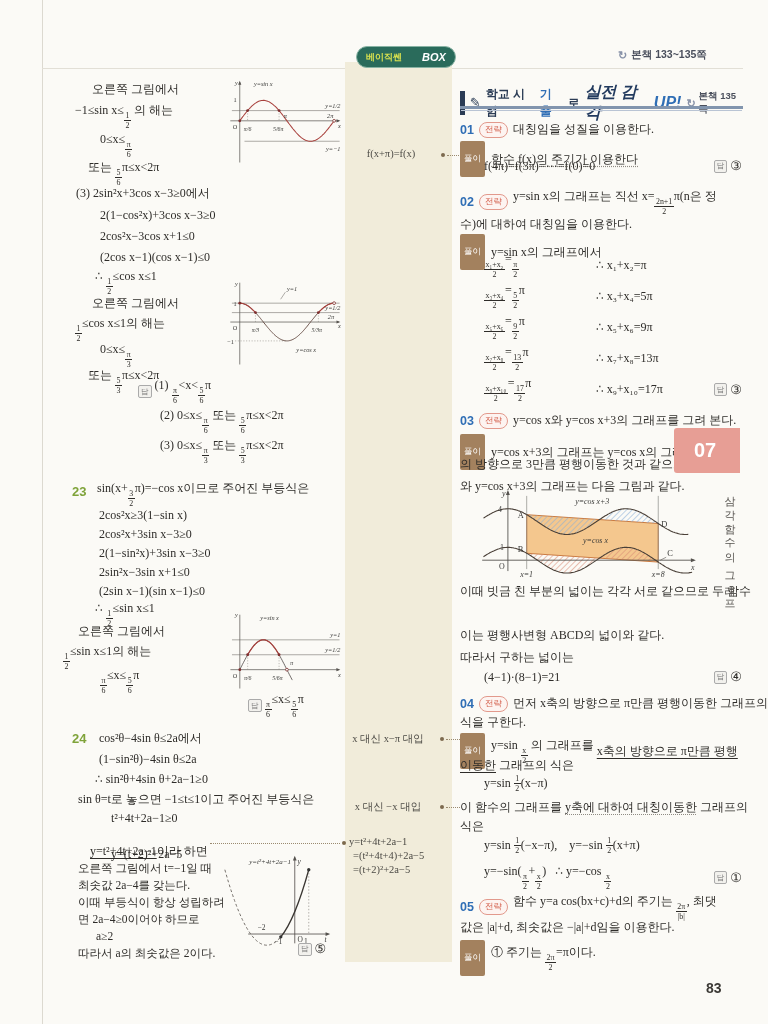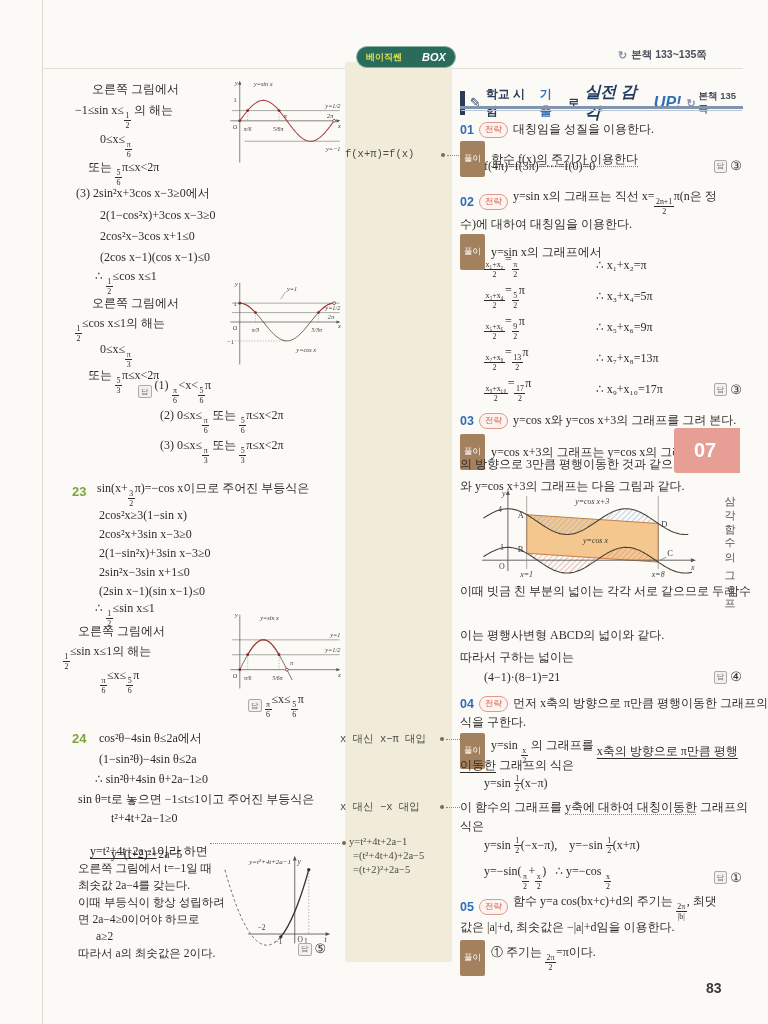--- a/index.html
+++ b/index.html
@@ -44,21 +44,21 @@
   .hdrbar{width:5px;height:24px;background:var(--navy);}
   .hdrico{color:var(--navy);font-size:13px;}
   .h1{font-family:"Liberation Sans",sans-serif;font-weight:bold;font-size:12px;color:var(--navy);}
   .h2{font-family:"Liberation Sans",sans-serif;font-weight:bold;font-size:12px;color:var(--accent_blue);}
   .h3{font-family:"DejaVu Serif",serif;font-weight:bold;font-style:italic;font-size:16px;color:#223a5e;letter-spacing:-0.5px;}
   .h4{font-family:"Liberation Sans",sans-serif;font-weight:bold;font-style:italic;font-size:16px;color:var(--accent_blue);}
   .hdrref{margin-left:auto;display:flex;align-items:center;gap:3px;
           font-family:"Liberation Sans",sans-serif;font-size:9.5px;font-weight:bold;color:#4a4f5c;}
   .hunder{position:absolute;left:460px;top:106px;width:283px;height:3px;background:#8295ae;box-shadow:0 3px 0 -1px #b9c4d4;}
   .note{position:absolute;font-size:10.5px;color:#4c4a45;white-space:pre;}
-  .noteR{text-align:left;font-family:Liberation Mono, monospace;}
+  .noteR{text-align:center;}
   .dotline{position:absolute;border-top:1.5px dotted #9a8a6f;height:0;}
   .bul{position:absolute;width:4px;height:4px;border-radius:50%;background:#7d6a4e;}
   .tab07{position:absolute;left:674px;top:428px;width:66px;height:45px;background:var(--tab_pink);
          color:#fff;font-family:"Liberation Sans",sans-serif;font-weight:bold;font-size:20px;
          display:flex;align-items:center;padding-left:20px;box-sizing:border-box;border-radius:3px 0 0 3px;}
   .tabtitle{position:absolute;left:722px;top:488px;writing-mode:vertical-rl;font-size:11px;color:#55524e;letter-spacing:3px;}
   .pagenum{position:absolute;left:706px;top:980px;font-family:"Liberation Sans",sans-serif;font-weight:bold;font-size:14px;color:#3b3935;}
   svg{position:absolute;overflow:visible;}
   svg text{font-family:"Liberation Serif",serif;fill:#3a3a38;}
 </style>

